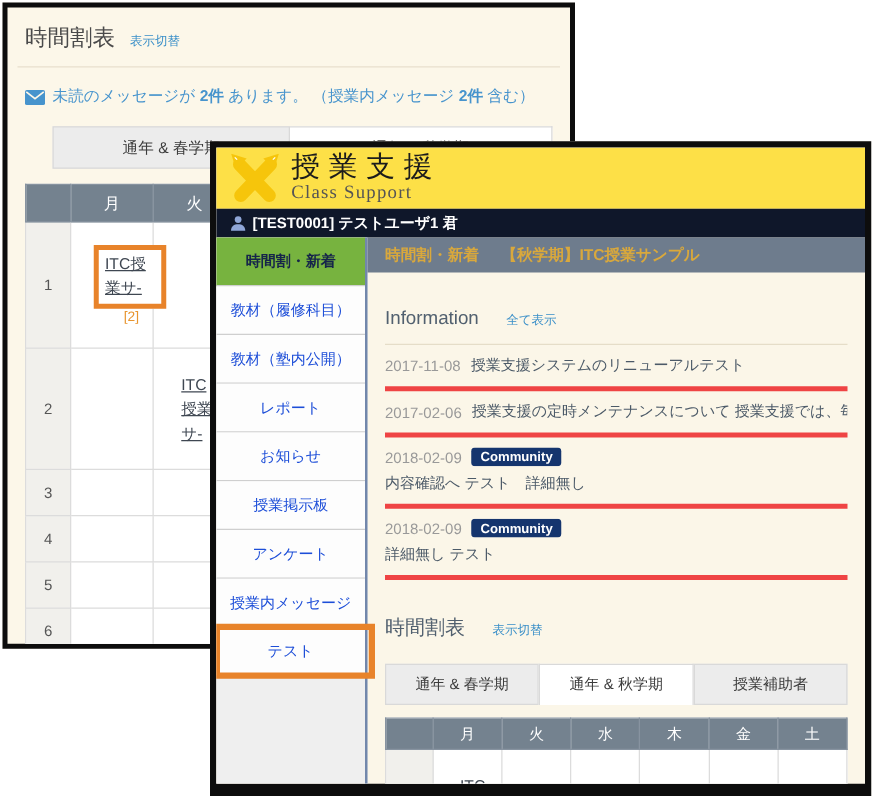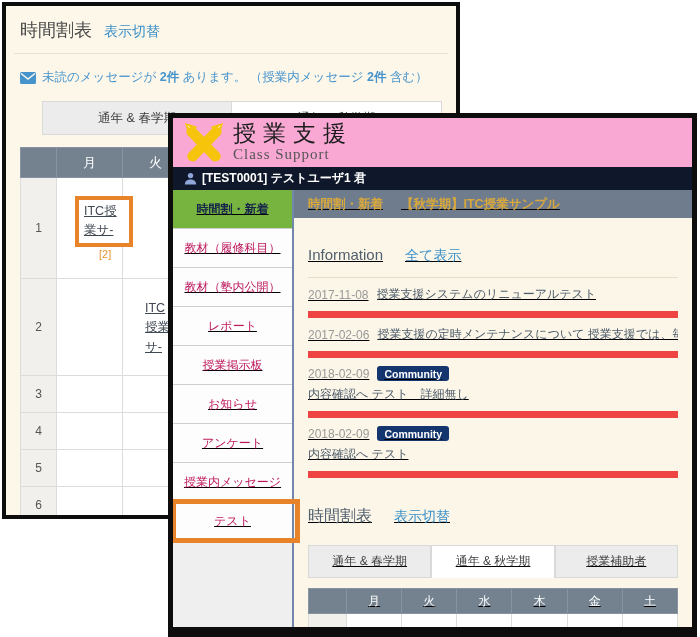--- a/index.html
+++ b/index.html
@@ -6,21 +6,21 @@
   html,body { width:700px; height:637px; background:#fff; overflow:hidden;
     font-family:"Liberation Sans","DejaVu Sans",sans-serif; position:relative; }
 
   .window { position:absolute; border:4px solid #0d0d0d; background:#fcf7e9; }
 
   
   #back-window { left:2px; top:2px; width:458px; height:517px; z-index:1;
     padding:12px 14px; overflow:hidden; }
   .bw-title-row { display:flex; align-items:baseline; gap:12px; }
   .bw-title { font-size:18px; color:#4a4a4a; font-weight:normal; }
-  .link { color:#3a8fc8; font-size:14px; cursor:pointer; text-decoration:none; }
+  .link { color:#3a8fc8; font-size:10px; cursor:pointer; text-decoration:none; }
   .bw-divider { border-top:1px solid #e7e0cd; margin:11px -6px 0 -6px; }
   .bw-notice { margin-top:15px; color:#4794cd; font-size:12.5px; display:flex;
     align-items:center; gap:6px; white-space:nowrap; }
   .bw-notice .cnt { font-weight:bold; }
   .bw-tabs { display:flex; margin:15px 0 0 22px; }
   .tab { height:34px; line-height:32px; text-align:center; font-size:12.5px;
     color:#3c3c3c; background:#ececec; border:1px solid #d9d9d9; cursor:pointer; }
   .bw-tabs .tab { width:190px; }
   .bw-tabs .tab.active { background:#fff; width:210px; border-left:none; }
   table { border-collapse:collapse; table-layout:fixed; }
@@ -35,49 +35,49 @@
     line-height:1.55; cursor:pointer; display:inline-block; }
   .orange-box { display:inline-block; border:4px solid #e8832a; background:#fff;
     padding:2px 5px; width:58px; }
   .count-badge { display:block; color:#e8952f; font-size:11px; margin:1px 0 0 24px;
     cursor:pointer; }
 
   
   #front-window { left:168px; top:113px; width:529px; height:524px; z-index:2;
     border-width:5px; border-bottom-width:10px; padding:0; background:#fbf6e8;
     display:flex; flex-direction:column; overflow:hidden; }
-  .fw-header { height:49px; background:#f9a8d4; flex:none; display:flex;
+  .fw-header { height:49px; background:#fde047; flex:none; display:flex;
     align-items:center; padding-left:9px; gap:7px; }
   .logo-text-jp { font-family:"Liberation Serif","DejaVu Serif",serif;
     font-size:23px; letter-spacing:7px; color:#1c1c1c; line-height:1.05; white-space:nowrap; }
   .logo-text-en { font-family:"Liberation Serif","DejaVu Serif",serif;
     font-size:15px; color:#555; letter-spacing:1px; }
   .fw-userbar { height:23px; background:#0f172a; flex:none; display:flex;
     align-items:center; gap:5px; padding-left:11px; color:#fff; font-size:12px;
     font-weight:bold; }
-  .fw-body { flex:1; display:flex; min-height:0;text-decoration:underline; }
+  .fw-body { flex:1; display:flex; min-height:0; }
   .fw-sidebar { width:121px; flex:none; background:#efefef;
     border-right:2px solid #7287ab; }
   .sb-item { height:39px; line-height:38px; text-align:center; font-size:12px;
-    color:#be185d; background:#fdfdfd; border-bottom:1px solid #cfcfcf; cursor:pointer; }
+    color:#1d4ed8; background:#fdfdfd; border-bottom:1px solid #cfcfcf; cursor:pointer; }
   .sb-item.active { background:#77b33f; color:#16254a; font-weight:bold; }
   .sb-item.annotated { position:relative; }
   .annotation-box { position:absolute; left:-2px; top:-3px; right:-8px; bottom:-3px;
     border:5px solid #e8832a; pointer-events:none; z-index:6; }
   .fw-main { flex:1; min-width:0; display:flex; flex-direction:column; }
   .fw-breadcrumb { height:28px; flex:none; background:#6e7c8d; color:#d9a83c;
     font-size:12.5px; font-weight:bold; display:flex; align-items:center; gap:18px;
     padding-left:14px; white-space:nowrap; overflow:hidden; }
   .fw-content { flex:1; padding:0 14px; overflow:hidden; }
   .heading-row { display:flex; align-items:baseline; gap:22px; }
   .info-heading { margin-top:28px; }
   .section-heading { font-size:15px; color:#51606f; font-weight:normal; }
   .tt-heading { font-size:16px; }
   .news-list { margin-top:12px; border-top:1px solid #e5ddc8; }
-  .news-item { border-bottom:7px solid #ef4444; padding:8px 0; font-size:12px; }
+  .news-item { border-bottom:4px solid #ef4444; padding:8px 0; font-size:12px; }
   .news-line { display:flex; align-items:center; gap:8px; white-space:nowrap;
     overflow:hidden; }
   .news-date { color:#999; flex:none; }
   .news-title { color:#4c5a68; cursor:pointer; overflow:hidden; text-overflow:clip; }
   .badge { background:#15356e; color:#fff; font-size:10.5px; font-weight:bold;
     padding:1.5px 7px; border-radius:3px; flex:none; }
   .news-body { margin-top:5px; color:#4c5a68; cursor:pointer; }
   .tt-heading-row { margin-top:28px; }
   .fw-tabs { display:flex; margin-top:18px; }
   .fw-tabs .tab { flex:1; height:33px; line-height:31px; font-size:12px; }
@@ -233,22 +233,22 @@
     <span>[TEST0001] テストユーザ1 君</span>
   </div>
 
   <div class="fw-body">
 
     <div class="fw-sidebar">
       <div class="sb-item active">時間割・新着</div>
       <div class="sb-item">教材（履修科目）</div>
       <div class="sb-item">教材（塾内公開）</div>
       <div class="sb-item">レポート</div>
+      <div class="sb-item">お知らせ</div>
       <div class="sb-item">授業掲示板</div>
-      <div class="sb-item">お知らせ</div>
       <div class="sb-item">アンケート</div>
       <div class="sb-item">授業内メッセージ</div>
       <div class="sb-item annotated"><span>テスト</span><span class="annotation-box"></span></div>
     </div>
 
     <div class="fw-main">
       <div class="fw-breadcrumb">
         <span>時間割・新着</span>
         <span>【秋学期】ITC授業サンプル</span>
       </div>
@@ -278,21 +278,21 @@
               <span class="news-date">2018-02-09</span>
               <span class="badge">Community</span>
             </div>
             <div class="news-body">内容確認へ テスト　詳細無し</div>
           </div>
           <div class="news-item">
             <div class="news-line">
               <span class="news-date">2018-02-09</span>
               <span class="badge">Community</span>
             </div>
-            <div class="news-body">内容確認へ テスト</div>
+            <div class="news-body">詳細無し テスト</div>
           </div>
         </div>
 
         <div class="heading-row tt-heading-row">
           <h2 class="section-heading tt-heading">時間割表</h2>
           <a class="link">表示切替</a>
         </div>
 
         <div class="fw-tabs">
           <div class="tab">通年 &amp; 春学期</div>

